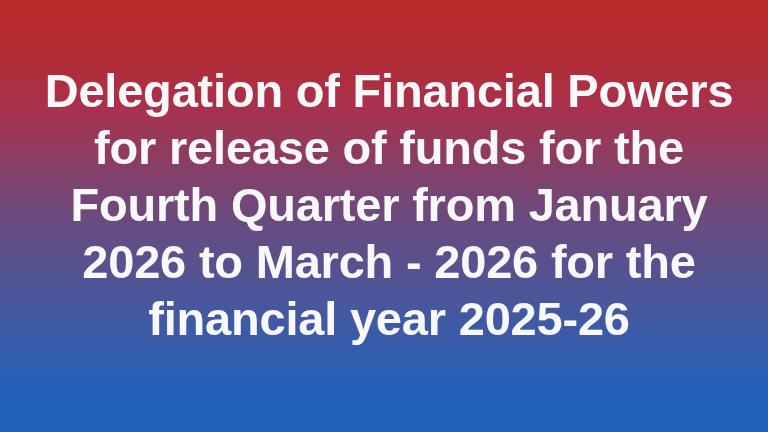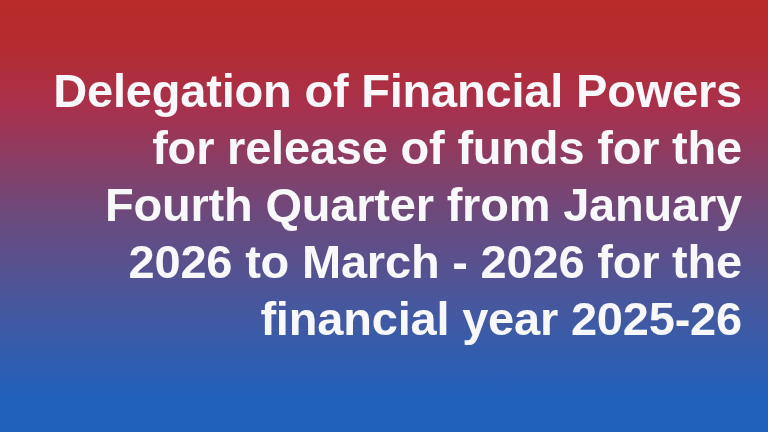--- a/index.html
+++ b/index.html
@@ -35,21 +35,21 @@
     top: 62px;
     width: 706px;
     margin: 0;
     padding: 0;
     font-family: "Liberation Sans", "DejaVu Sans", sans-serif;
     font-size: 47px;
     font-weight: 700;
     line-height: 57px;
     letter-spacing: -0.2px;
     color: #f8f7f9;
-    text-align: right;
+    text-align: center;
     white-space: pre-line;
     word-break: normal;
     -webkit-font-smoothing: antialiased;
   }
 </style>
 </head>
 <body>
 
 <div id="banner">
 

